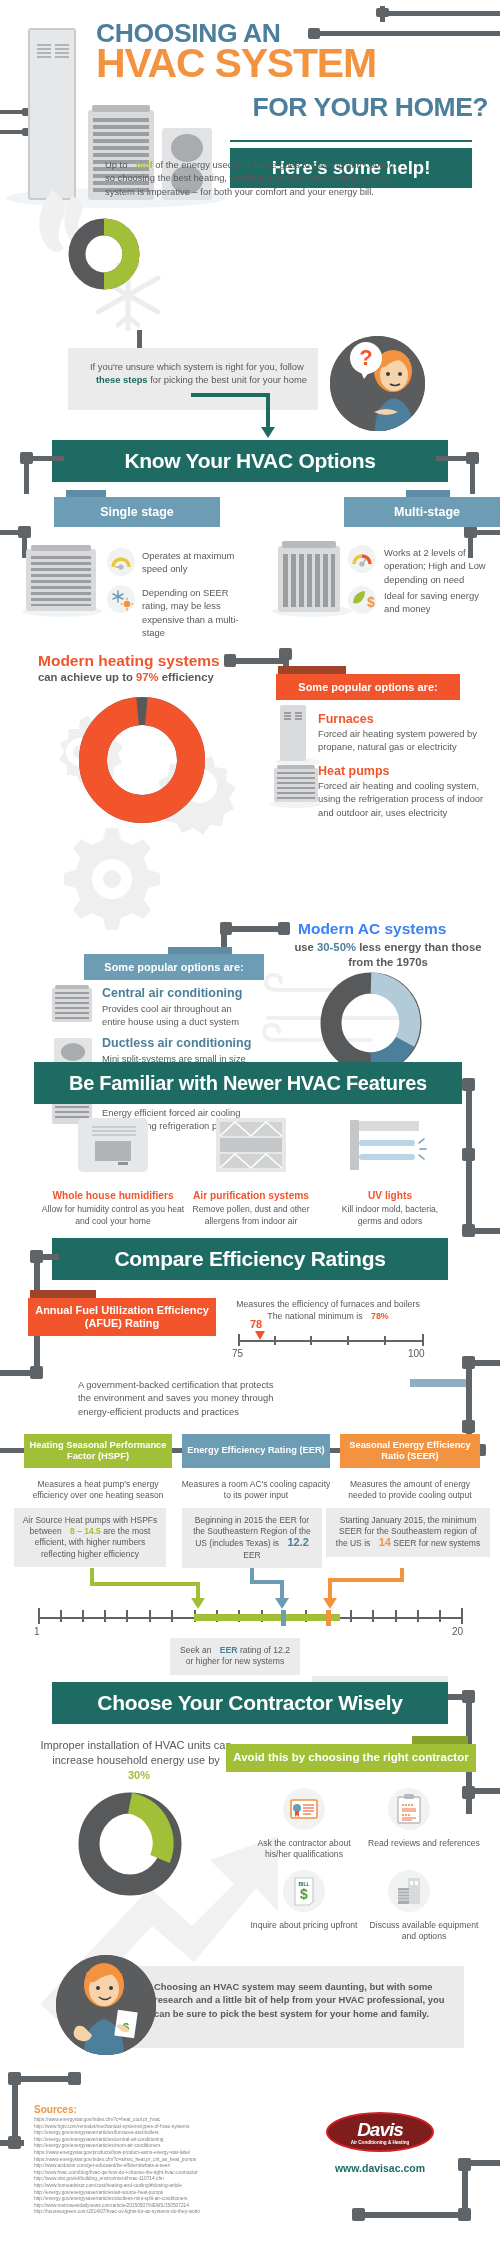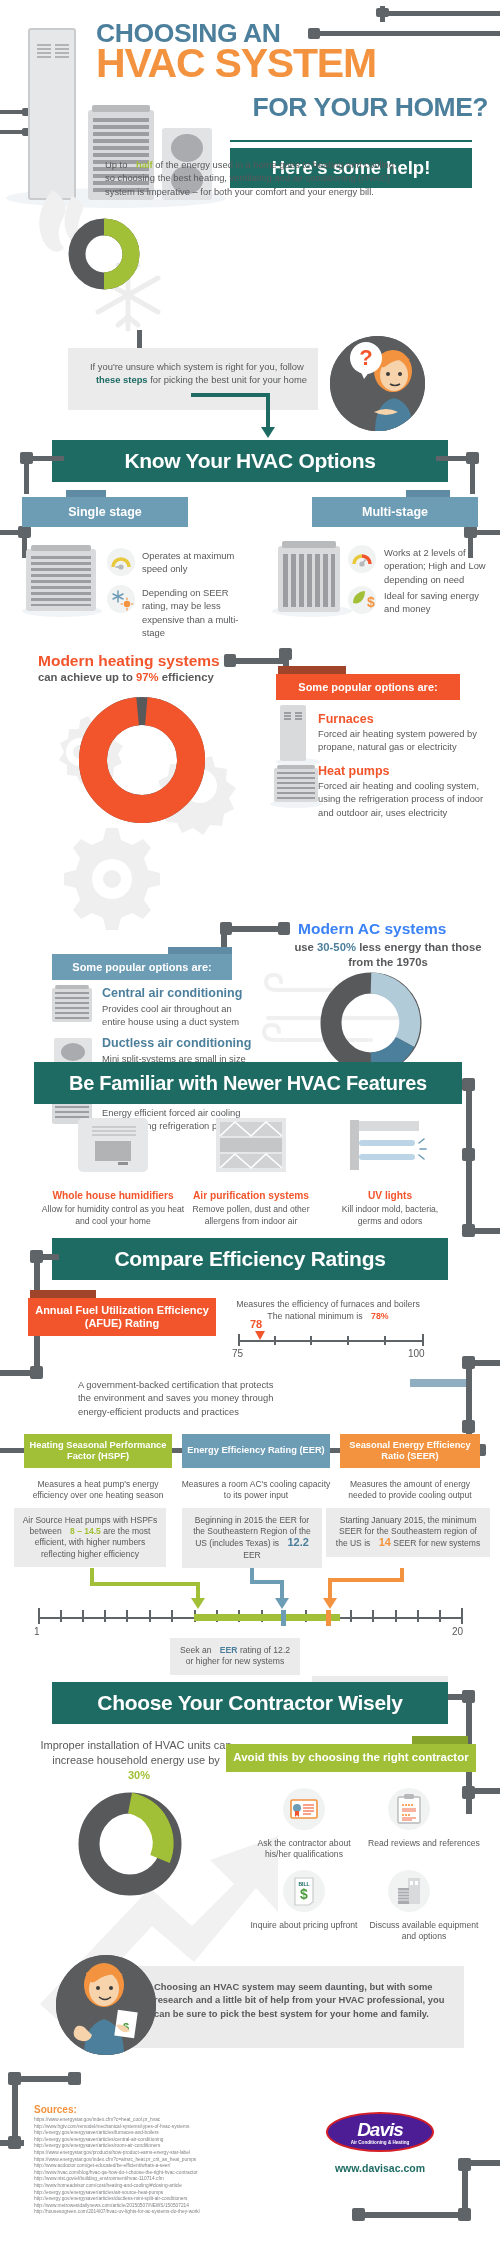--- a/index.html
+++ b/index.html
@@ -67,21 +67,21 @@
   .qbox { position: absolute; left: 68px; top: 348px; width: 250px; height: 62px; background: #ebebeb; }
   .qbox p { position: absolute; left: 22px; top: 12px; width: 218px; }
   .avatar { position: absolute; border-radius: 50%; background: #5b5c5e; }
 
   
   .banner { position: absolute; background: #1d6b63; display: flex; align-items: center; justify-content: center; }
   .banner span { color: #fff; font-weight: bold; letter-spacing: -0.3px; }
 
   .tag { position: absolute; display: flex; align-items: center; justify-content: center;
          color: #fff; font-weight: bold; text-align: center; line-height: 1.15; }
-  .tag-blue { background: #6d9cb5; }
+  .tag-blue { background: #6d9cb5; margin-left: 32px; }
   .tag-orange { background: #f2552c; }
   .tag-green { background: #a2c037; }
 
   
   .cicon { position: absolute; border-radius: 50%; background: #f1f2f2; }
 
   
   .feat-title { font-size: 10.2px; font-weight: bold; color: #f2552c; text-align: center; }
   .feat-desc { font-size: 8.6px; line-height: 11.5px; text-align: center; color: #58595b; }
 
@@ -108,21 +108,21 @@
   
   .concl { position: absolute; left: 96px; top: 1966px; width: 368px; height: 82px; background: #ebebeb; }
   .concl p { position: absolute; left: 58px; top: 14px; width: 300px; font-weight: bold; }
 
   
   .src-title { position: absolute; left: 34px; top: 2104px; font-size: 10px; font-weight: bold; color: #f3933f; }
   .src-list { position: absolute; left: 34px; top: 2117px; width: 300px; font-size: 4.8px; line-height: 6.6px; color: #808285; }
 
   
   .logo-oval { position: absolute; left: 326px; top: 2112px; width: 108px; height: 40px;
-               background: #4c1d95; border-radius: 50%; border: 2.5px solid #d62027;
+               background: #7f1d1d; border-radius: 50%; border: 2.5px solid #d62027;
                display: flex; flex-direction: column; align-items: center; justify-content: center; }
   .logo-oval .name { color:#fff; font-weight:bold; font-size:19px; letter-spacing:-1px; font-style: italic; line-height:1; }
   .logo-oval .sub { color:#fff; font-size:4.6px; font-weight:bold; margin-top:1px; }
   .logo-url { position: absolute; left: 326px; top: 2162px; width: 108px; text-align:center;
               font-size: 10.5px; font-weight: bold; color: #1d6b63; }
 </style>
 </head>
 <body>
 
 <div class="page">

